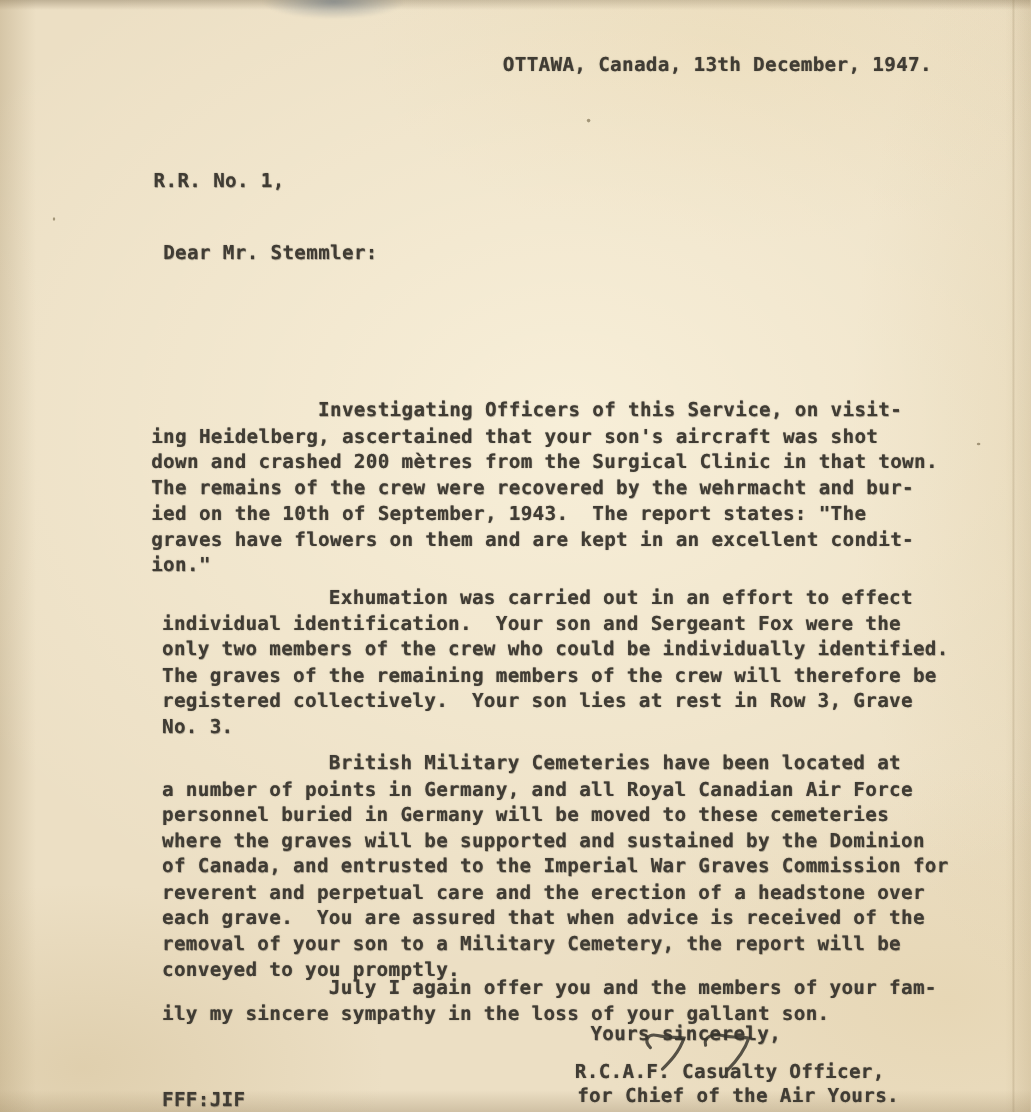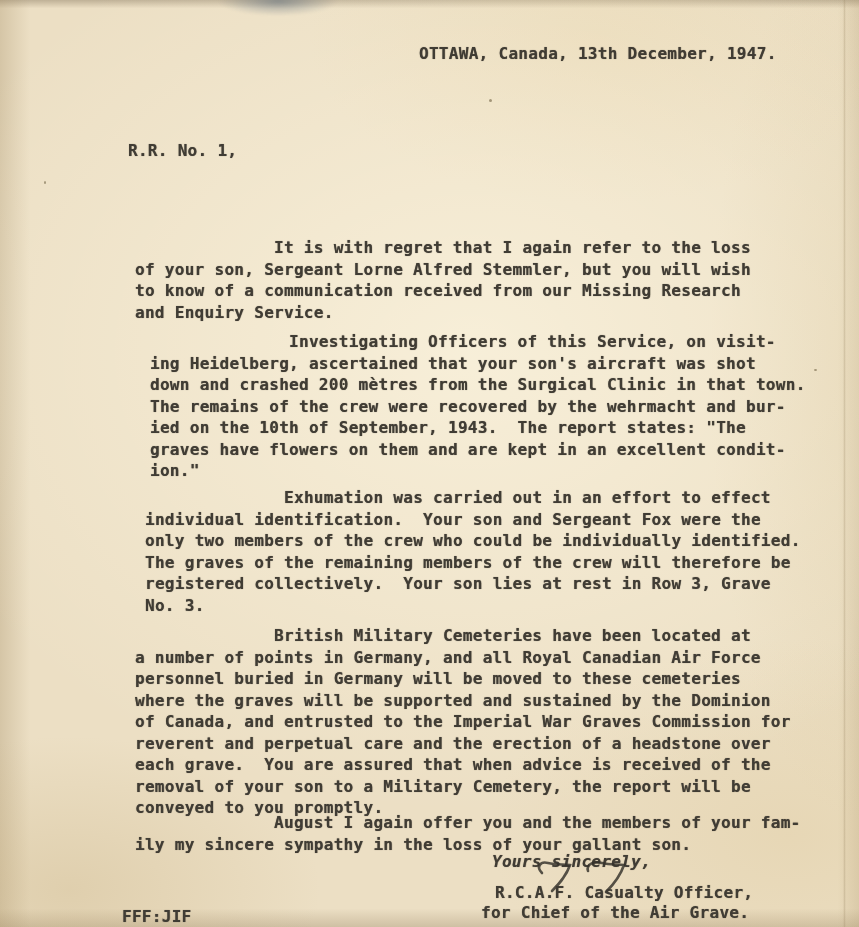--- a/index.html
+++ b/index.html
@@ -51,57 +51,54 @@
   <div class="crease"></div>
   <div class="speck" style="left:489px;top:99px;width:3px;height:3px;"></div>
   <div class="speck" style="left:44px;top:181px;width:2px;height:3px;"></div>
   <div class="speck" style="left:814px;top:369px;width:3px;height:2px;"></div>
   <div class="speck" style="left:689px;top:762px;width:2px;height:2px;"></div>
 
   <div class="typed" style="left:419px;top:43px;">OTTAWA, Canada, 13th December, 1947.</div>
 
   <div class="typed" style="left:128px;top:140px;">R.R. No. 1,</div>
 
+  <div class="typed" style="left:136px;top:200px;">Dear Mr. Stemmler:</div>
 
-  <div class="typed" style="left:135px;top:237px;">              It is with regret that I again refer to the loss
-of your son, Sergeant Lorne Alfred Stemmler, but you will wish
-to know of a communication received from our Missing Research
-and Enquiry Service.</div>
-  <div class="typed" style="left:150px;top:331px;">              Investigating Officers of this Service, on visit-
+  <div class="typed" style="left:126px;top:331px;">              Investigating Officers of this Service, on visit-
 ing Heidelberg, ascertained that your son's aircraft was shot
 down and crashed 200 mètres from the Surgical Clinic in that town.
 The remains of the crew were recovered by the wehrmacht and bur-
 ied on the 10th of September, 1943.  The report states: "The
 graves have flowers on them and are kept in an excellent condit-
 ion."</div>
-  <div class="typed" style="left:145px;top:487px;">              Exhumation was carried out in an effort to effect
+  <div class="typed" style="left:135px;top:487px;">              Exhumation was carried out in an effort to effect
 individual identification.  Your son and Sergeant Fox were the
 only two members of the crew who could be individually identified.
 The graves of the remaining members of the crew will therefore be
 registered collectively.  Your son lies at rest in Row 3, Grave
 No. 3.</div>
   <div class="typed" style="left:135px;top:625px;">              British Military Cemeteries have been located at
 a number of points in Germany, and all Royal Canadian Air Force
 personnel buried in Germany will be moved to these cemeteries
 where the graves will be supported and sustained by the Dominion
 of Canada, and entrusted to the Imperial War Graves Commission for
 reverent and perpetual care and the erection of a headstone over
 each grave.  You are assured that when advice is received of the
 removal of your son to a Military Cemetery, the report will be
 conveyed to you promptly.</div>
-  <div class="typed" style="left:135px;top:812px;">              August I again offer you and the members of your fam-
+  <div class="typed" style="left:135px;top:812px;">              July I again offer you and the members of your fam-
 ily my sincere sympathy in the loss of your gallant son.</div>
 
-  <div class="typed" style="left:492px;top:851px;font-style:italic;">Yours sincerely,</div>
+  <div class="typed" style="left:492px;top:851px;">Yours sincerely,</div>
 
   <svg class="sig" width="120" height="42" viewBox="0 0 120 42">
     <g fill="none" stroke="#35322b" stroke-width="2.6" stroke-linecap="round" opacity="0.82">
       <path d="M14,18 C8,12 12,6 20,8 C28,10 36,9 42,10 C38,22 30,30 24,36"></path>
       <path d="M60,16 C58,9 66,6 74,8 C82,10 90,9 96,10 C92,22 84,31 78,37"></path>
     </g>
   </svg>
 
-  <div class="typed" style="left:495px;top:882px;">R.C.A.F. Casualty Officer,</div>
-  <div class="typed" style="left:481px;top:902px;">for Chief of the Air Grave.</div>
+  <div class="typed" style="left:479px;top:882px;">R.C.A.F. Casualty Officer,</div>
+  <div class="typed" style="left:481px;top:902px;">for Chief of the Air Yours.</div>
 
-  <div class="typed" style="left:122px;top:906px;">FFF:JIF</div>
+  <div class="typed" style="left:135px;top:906px;">FFF:JIF</div>
 
 </div>
 
 </body></html>

